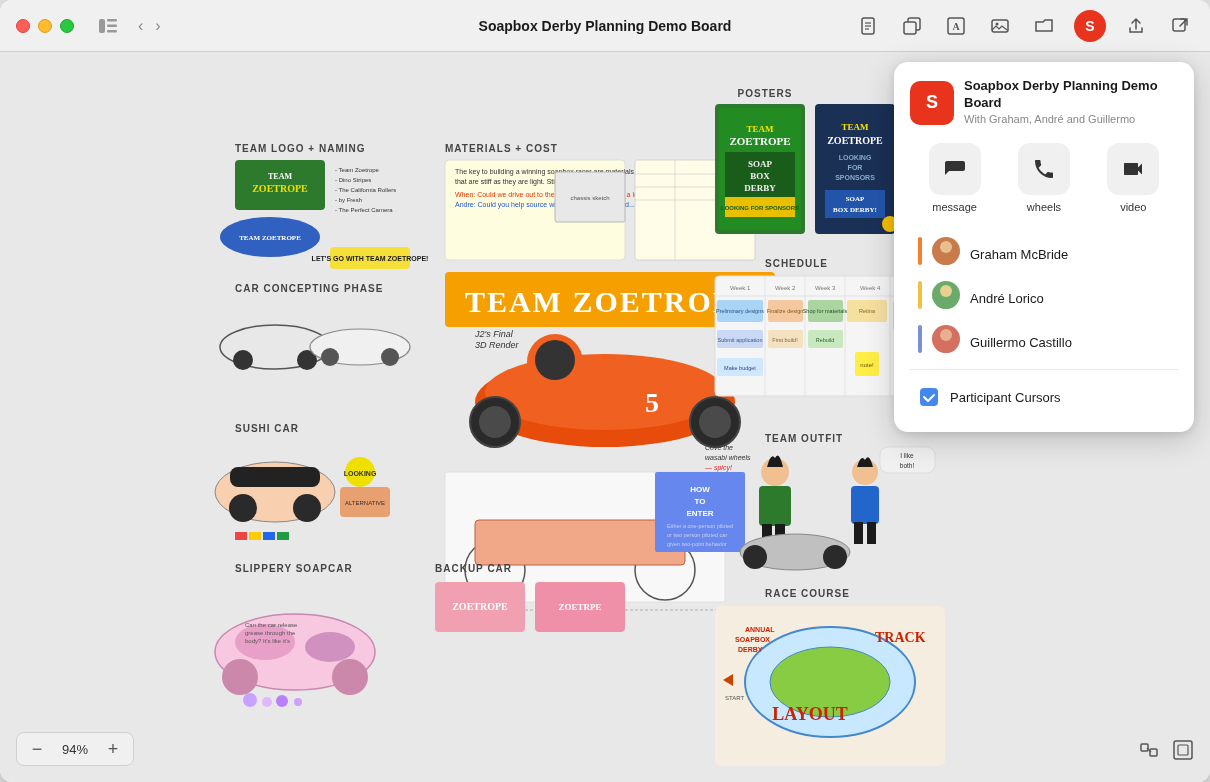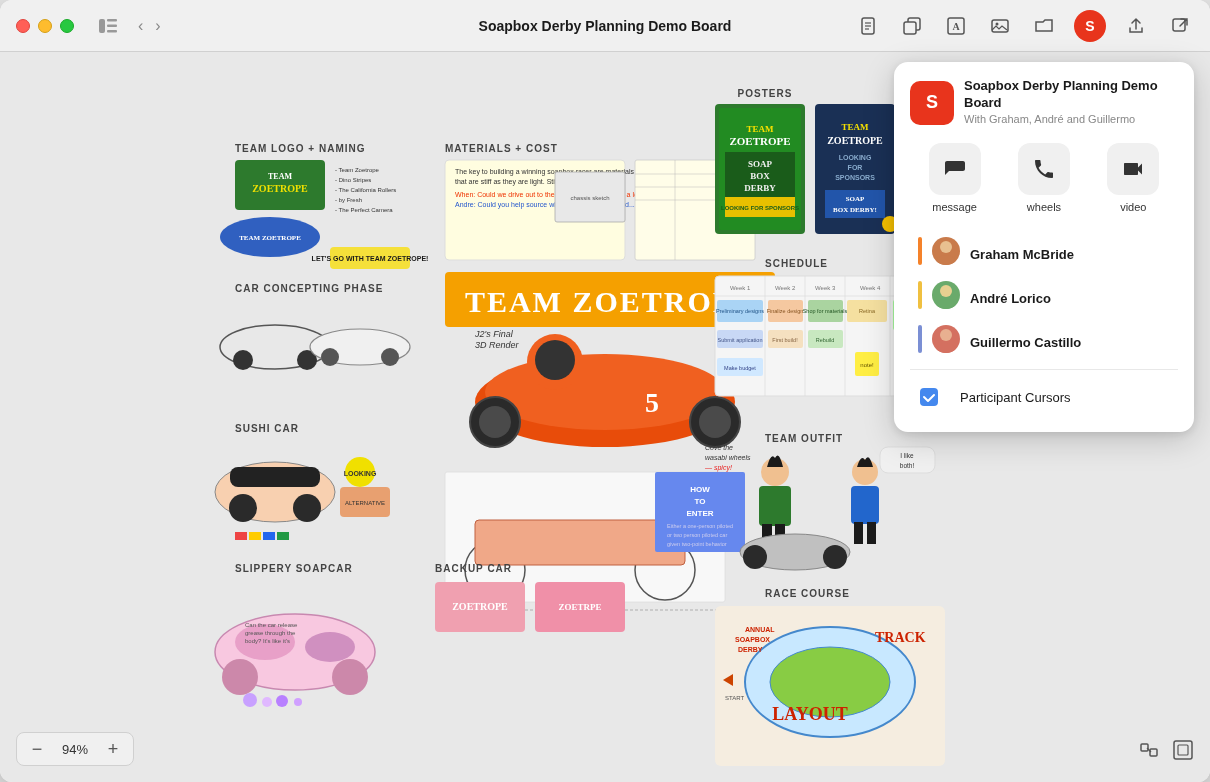--- a/index.html
+++ b/index.html
@@ -308,34 +308,34 @@
       align-items: center;
       justify-content: center;
       font-size: 12px;
       font-weight: 600;
       color: white;
     }
 
     .participant-name {
       font-size: 13px;
       color: #1a1a1a;
-      font-weight: 700;
+      font-weight: 400;
       margin-top: 7px;
     }
 
     .divider {
       height: 1px;
       background: #e8e8e8;
       margin: 8px 0;
     }
 
     .menu-item {
       display: flex;
       align-items: center;
-      gap: 20px;
+      gap: 10px;
       padding: 8px 8px;
       border-radius: 8px;
       cursor: pointer;
     }
 
     .menu-item-icon {
       width: 22px;
       height: 22px;
       display: flex;
       align-items: center;

